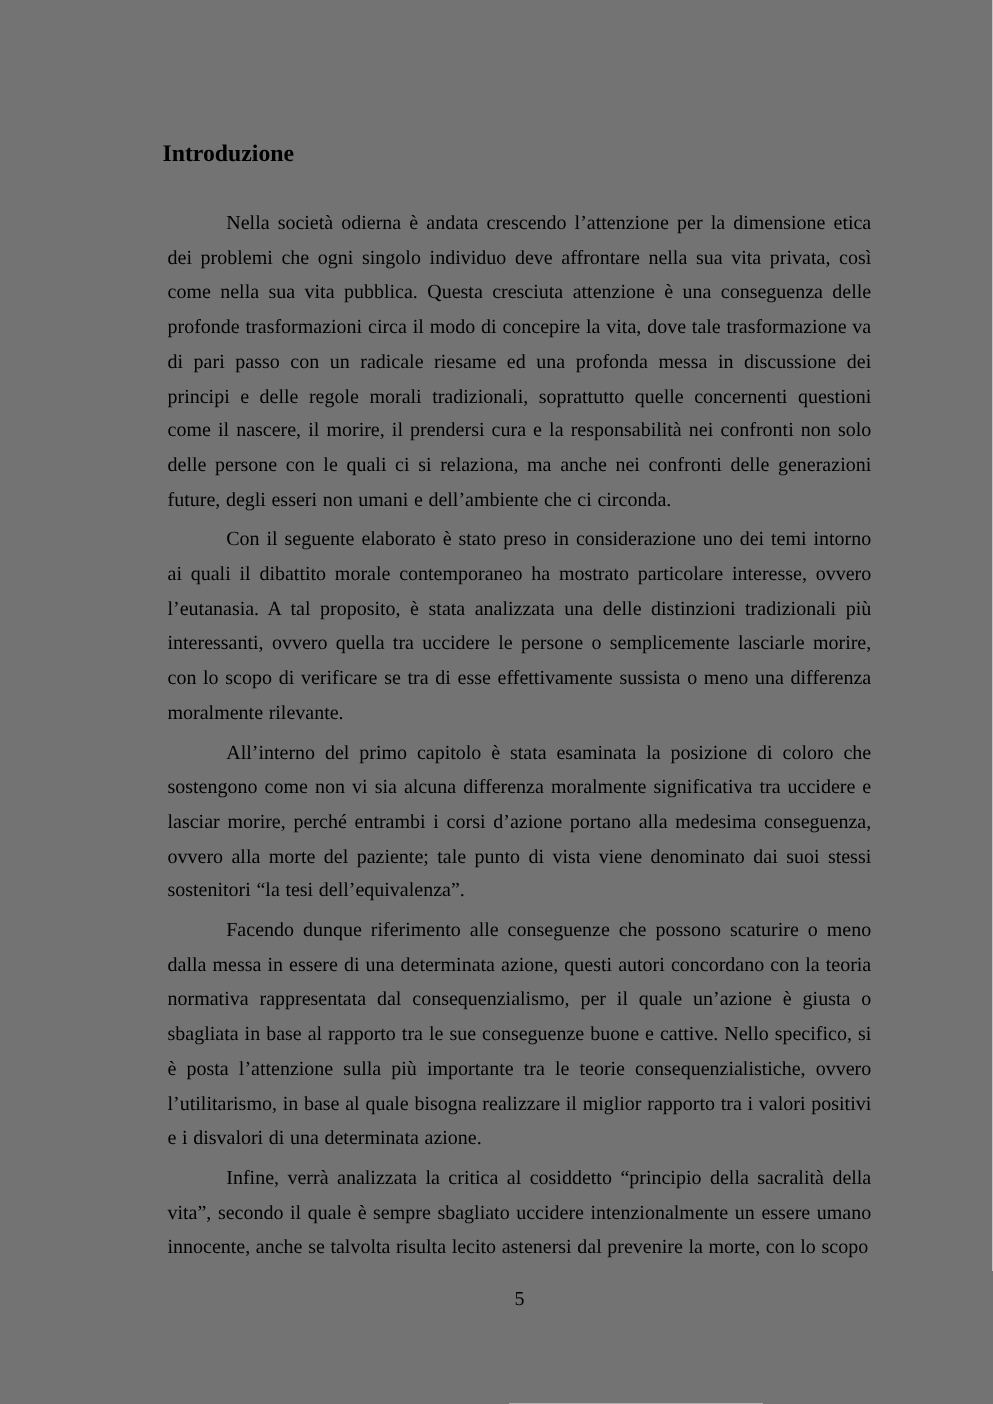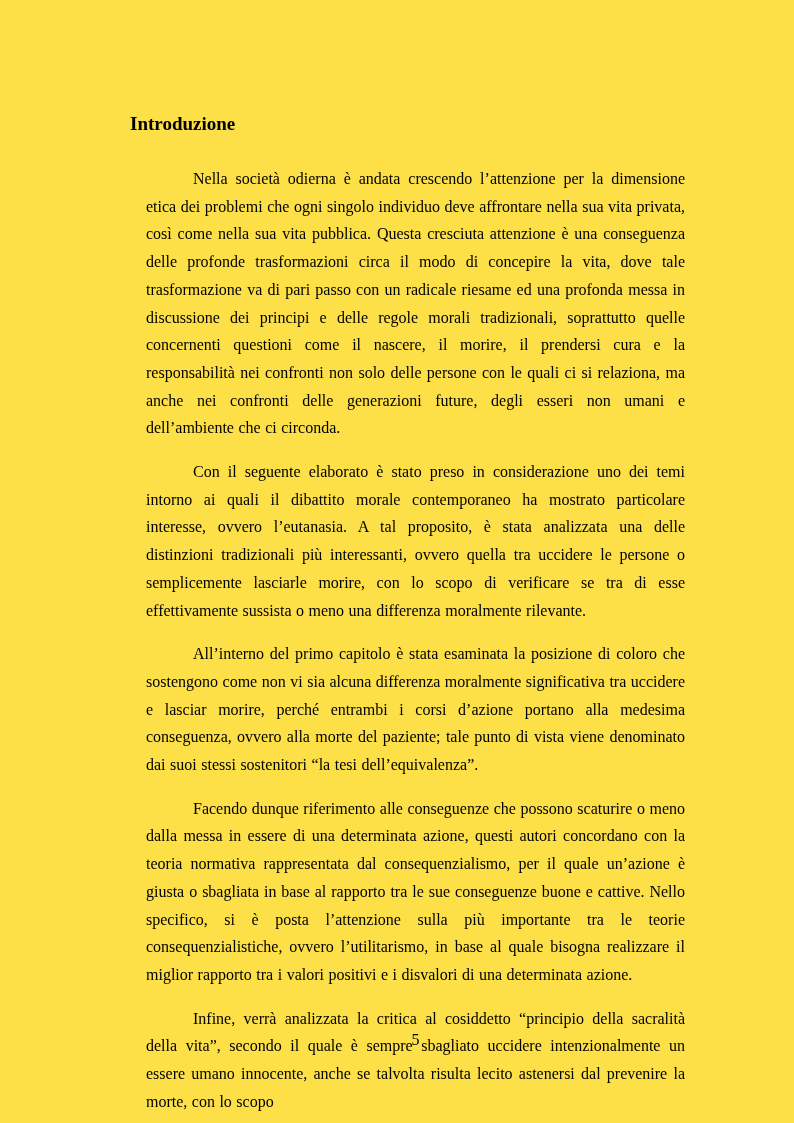--- a/index.html
+++ b/index.html
@@ -4,40 +4,40 @@
   <style>
     html, body {
       margin: 0;
       padding: 0;
       background: #ffffff;
     }
     .page {
       position: relative;
       width: 794px;
       height: 1123px;
-      background: #fde047;
+      background: #737373;
       color: #000000;
       font-family: "Liberation Serif", "DejaVu Serif", serif;
       overflow: hidden;
     }
     .content {
       position: absolute;
       left: 130px;
       top: 112px;
       width: 571px;
     }
     .title {
       font-size: 19px;
       line-height: 24px;
       font-weight: bold;
       margin: 0 0 29px 0;
       color: #000000;
     }
     .body-paragraph {
-      margin: 16px;
+      margin: 4px;
       font-size: 16px;
       line-height: 27.7px;
       text-align: justify;
       text-indent: 47px;
       color: #000000;
       word-spacing: 0.5px;
     }
     .page-number {
       position: absolute;
       left: 130px;

